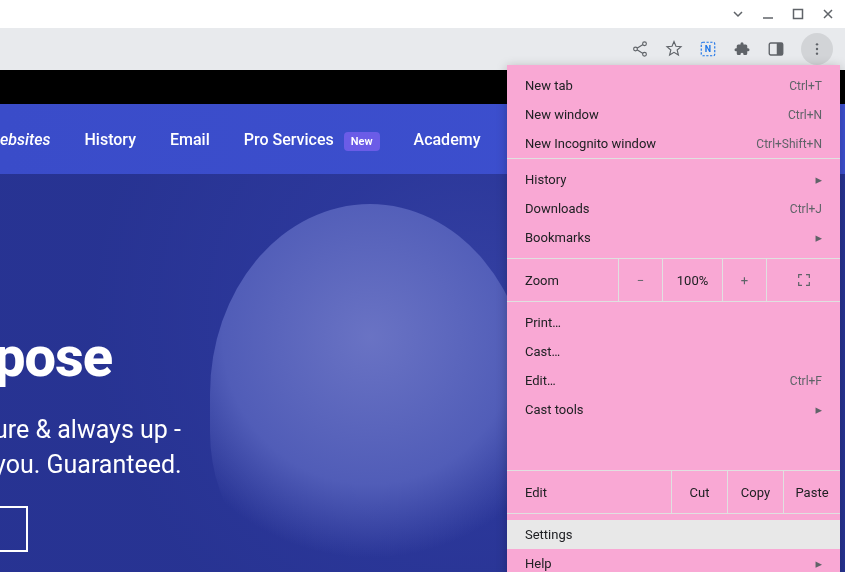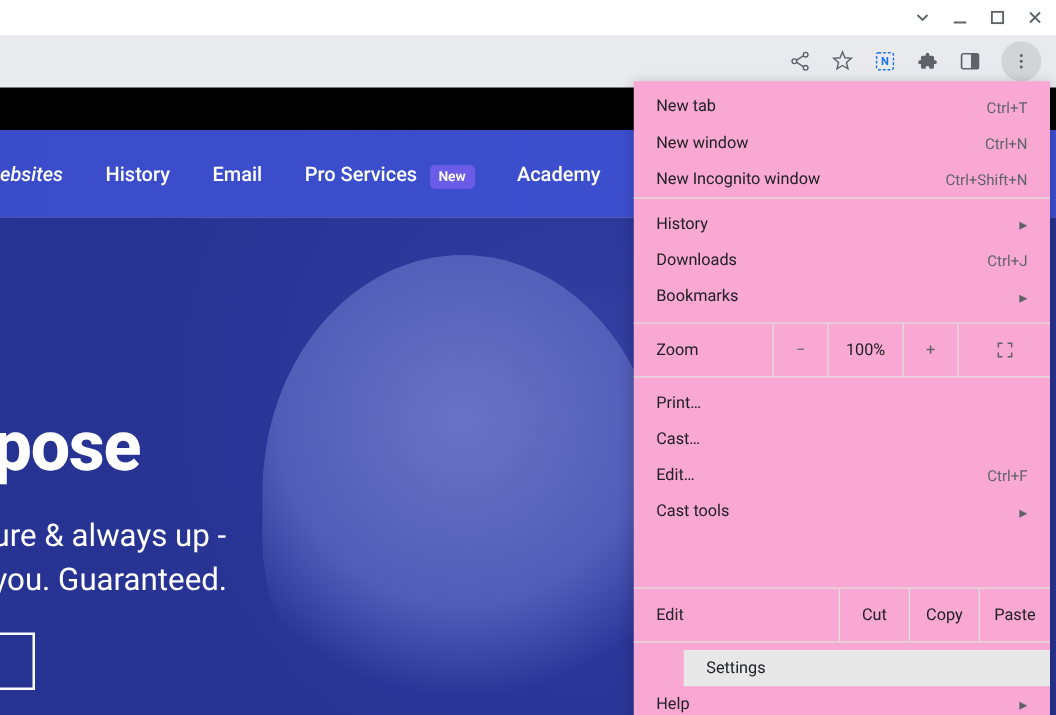--- a/index.html
+++ b/index.html
@@ -30,21 +30,21 @@
 
     
     .face{position:absolute; left:210px; top:30px; width:320px; height:380px; border-radius:50% 50% 40% 40%; background:radial-gradient(circle at 50% 35%, #7079c8 0%, #5561bb 50%, transparent 75%); opacity:0.9;}
 
     
     .chrome-menu { position: absolute; top: 65px; right: 5px; width: 333px; background: #f9a8d4; box-shadow: 0 2px 10px rgba(0,0,0,0.25); font-size:13px; color:#202124; z-index:50; }
     .menu-row { height: 29px; display:flex; align-items:center; padding:0 18px; justify-content:space-between; cursor:pointer;}
     .menu-row .shortcut{ color:#5f6368; font-size:12px;}
     .menu-row .arrow{ color:#5f6368; }
     .menu-sep { height:1px; background:#e0e0e0; }
-    .menu-row.highlighted{ background:#e8e8e8;margin-left:40px; }
+    .menu-row.highlighted{ background:#e8e8e8; }
 
     
     .zoom-row{ display:flex; align-items:stretch; height:44px; border-top:1px solid #e0e0e0; border-bottom:1px solid #e0e0e0;}
     .zoom-label{ width:112px; display:flex; align-items:center; padding-left:18px; border-right:1px solid #e0e0e0;}
     .zoom-btn{ width:44px; display:flex; align-items:center; justify-content:center; border-right:1px solid #e0e0e0; cursor:pointer; color:#5f6368;}
     .zoom-val{ width:60px; display:flex; align-items:center; justify-content:center; border-right:1px solid #e0e0e0;}
     .zoom-full{ flex:1; display:flex; align-items:center; justify-content:center; cursor:pointer; color:#5f6368;}
 
     
     .edit-row{ display:flex; align-items:stretch; height:44px; border-top:1px solid #e0e0e0; border-bottom:1px solid #e0e0e0;margin-top:40px;}

